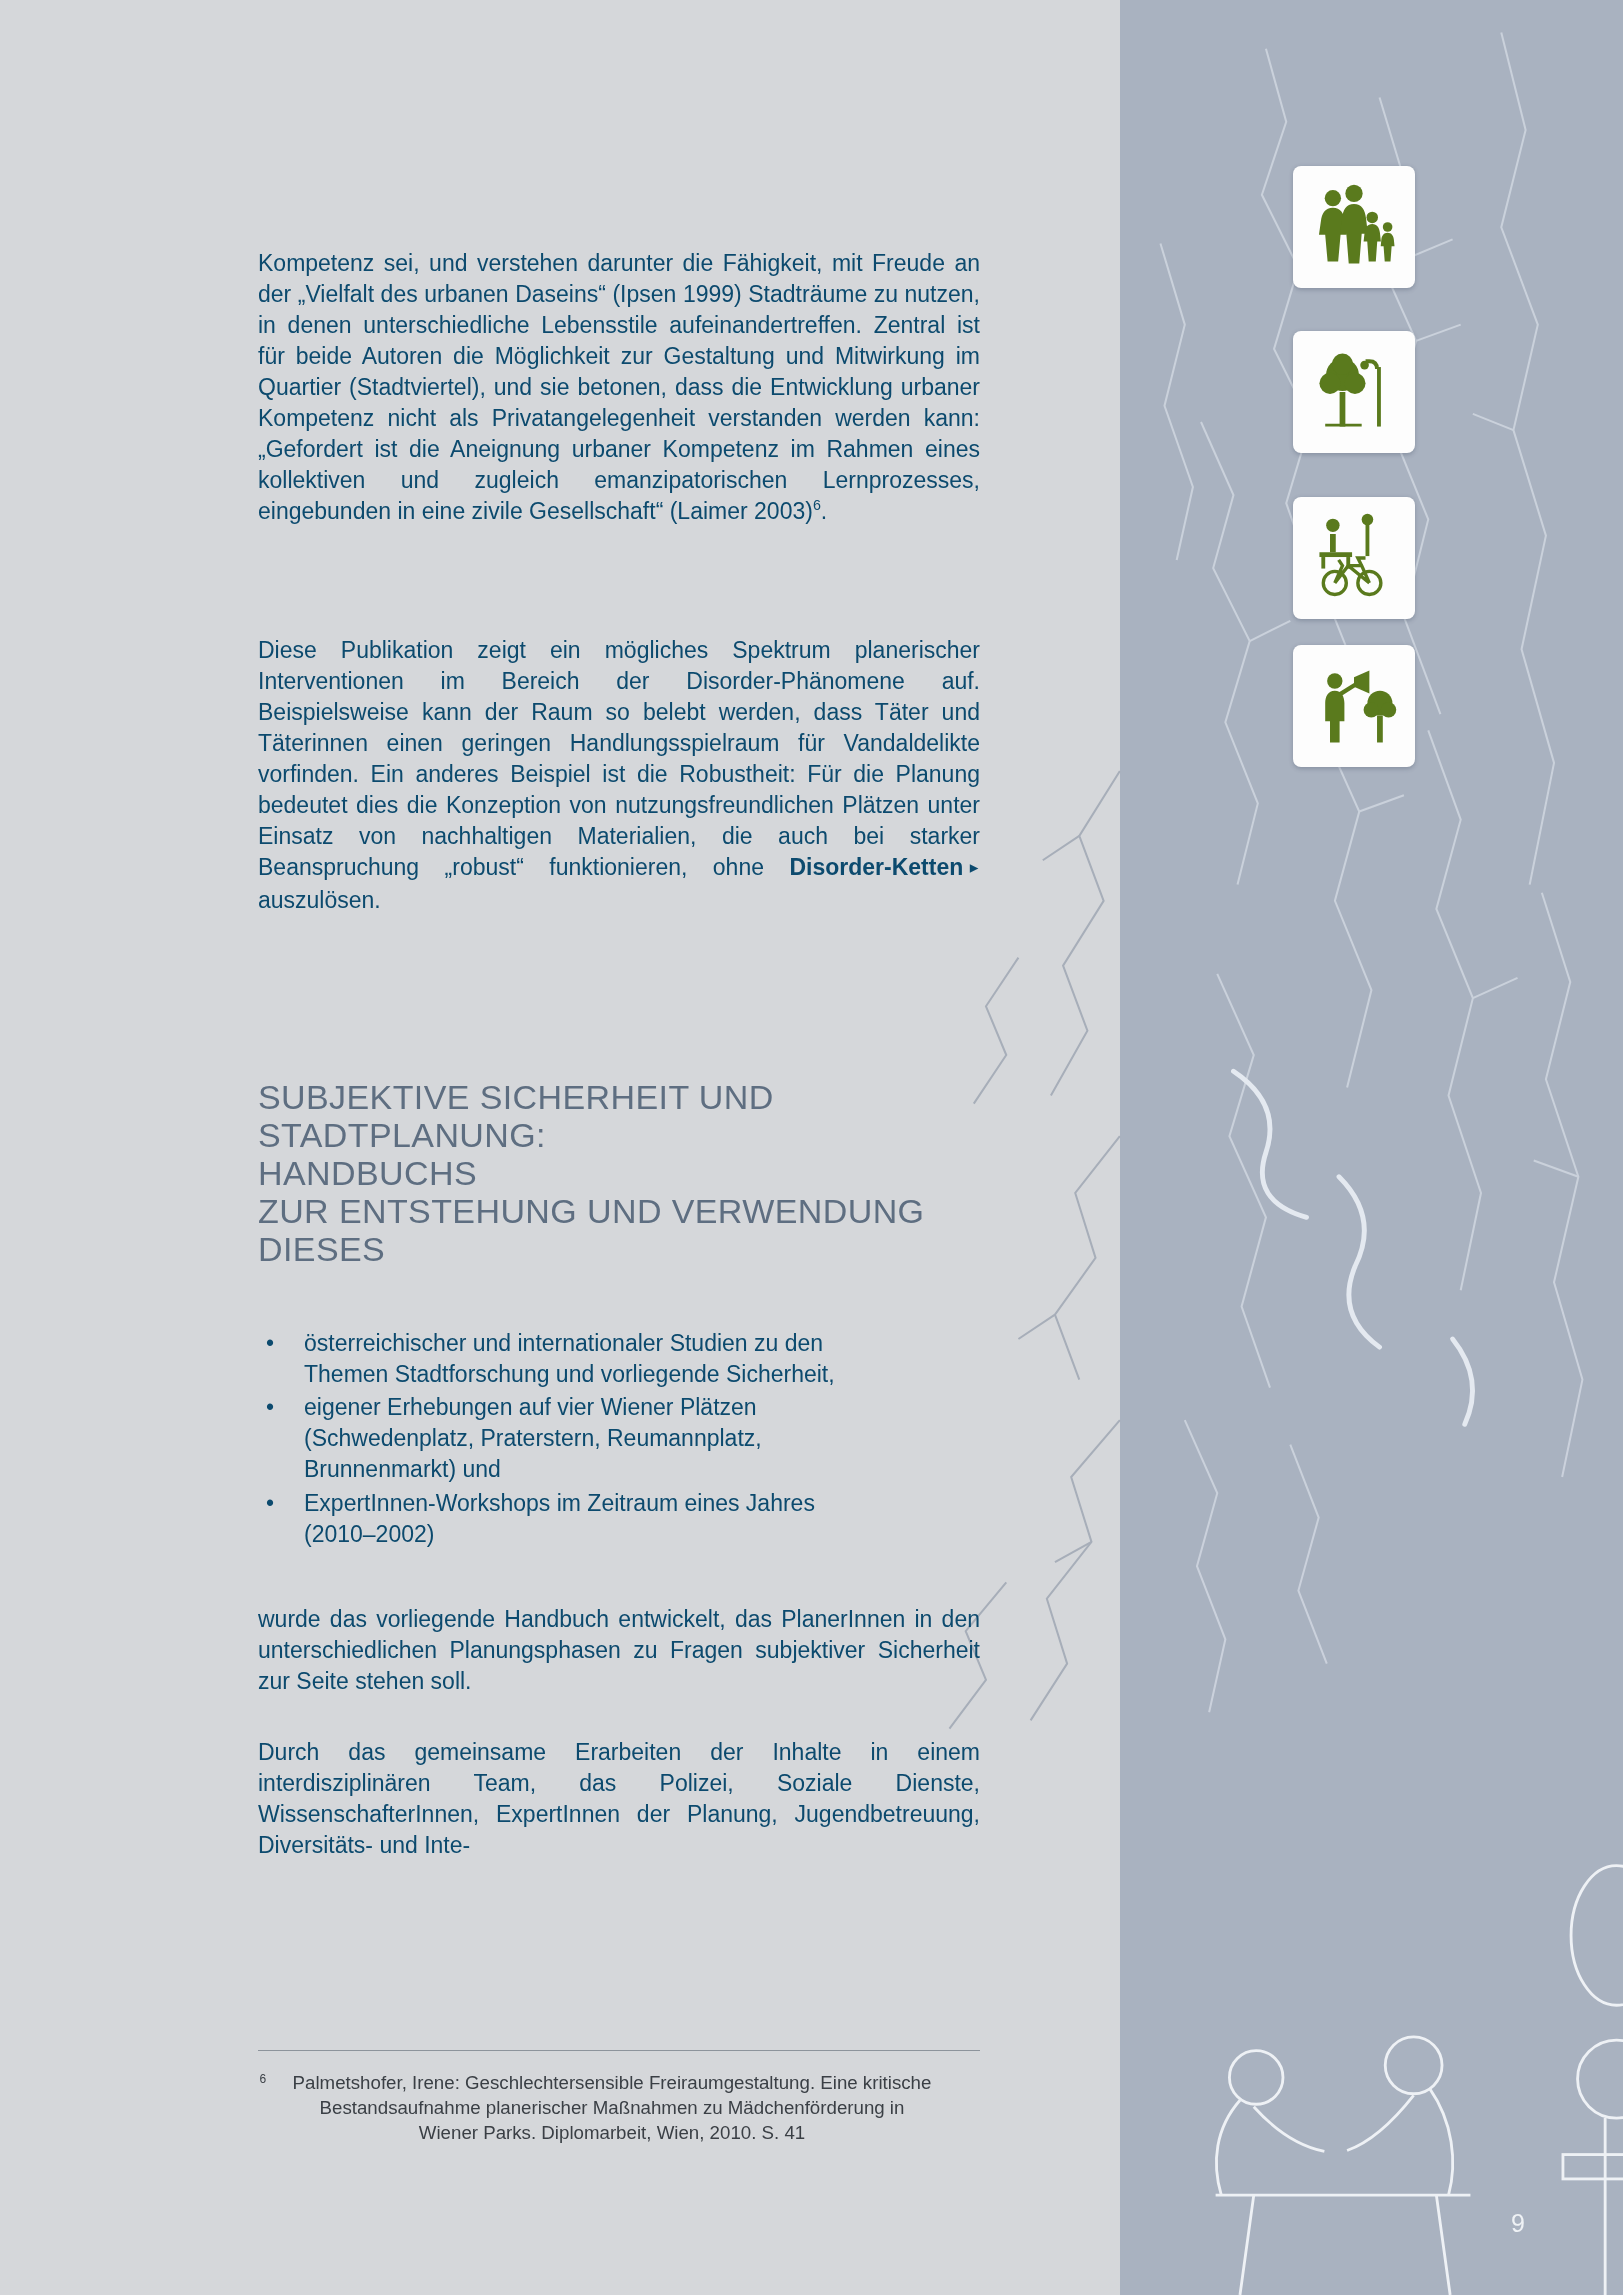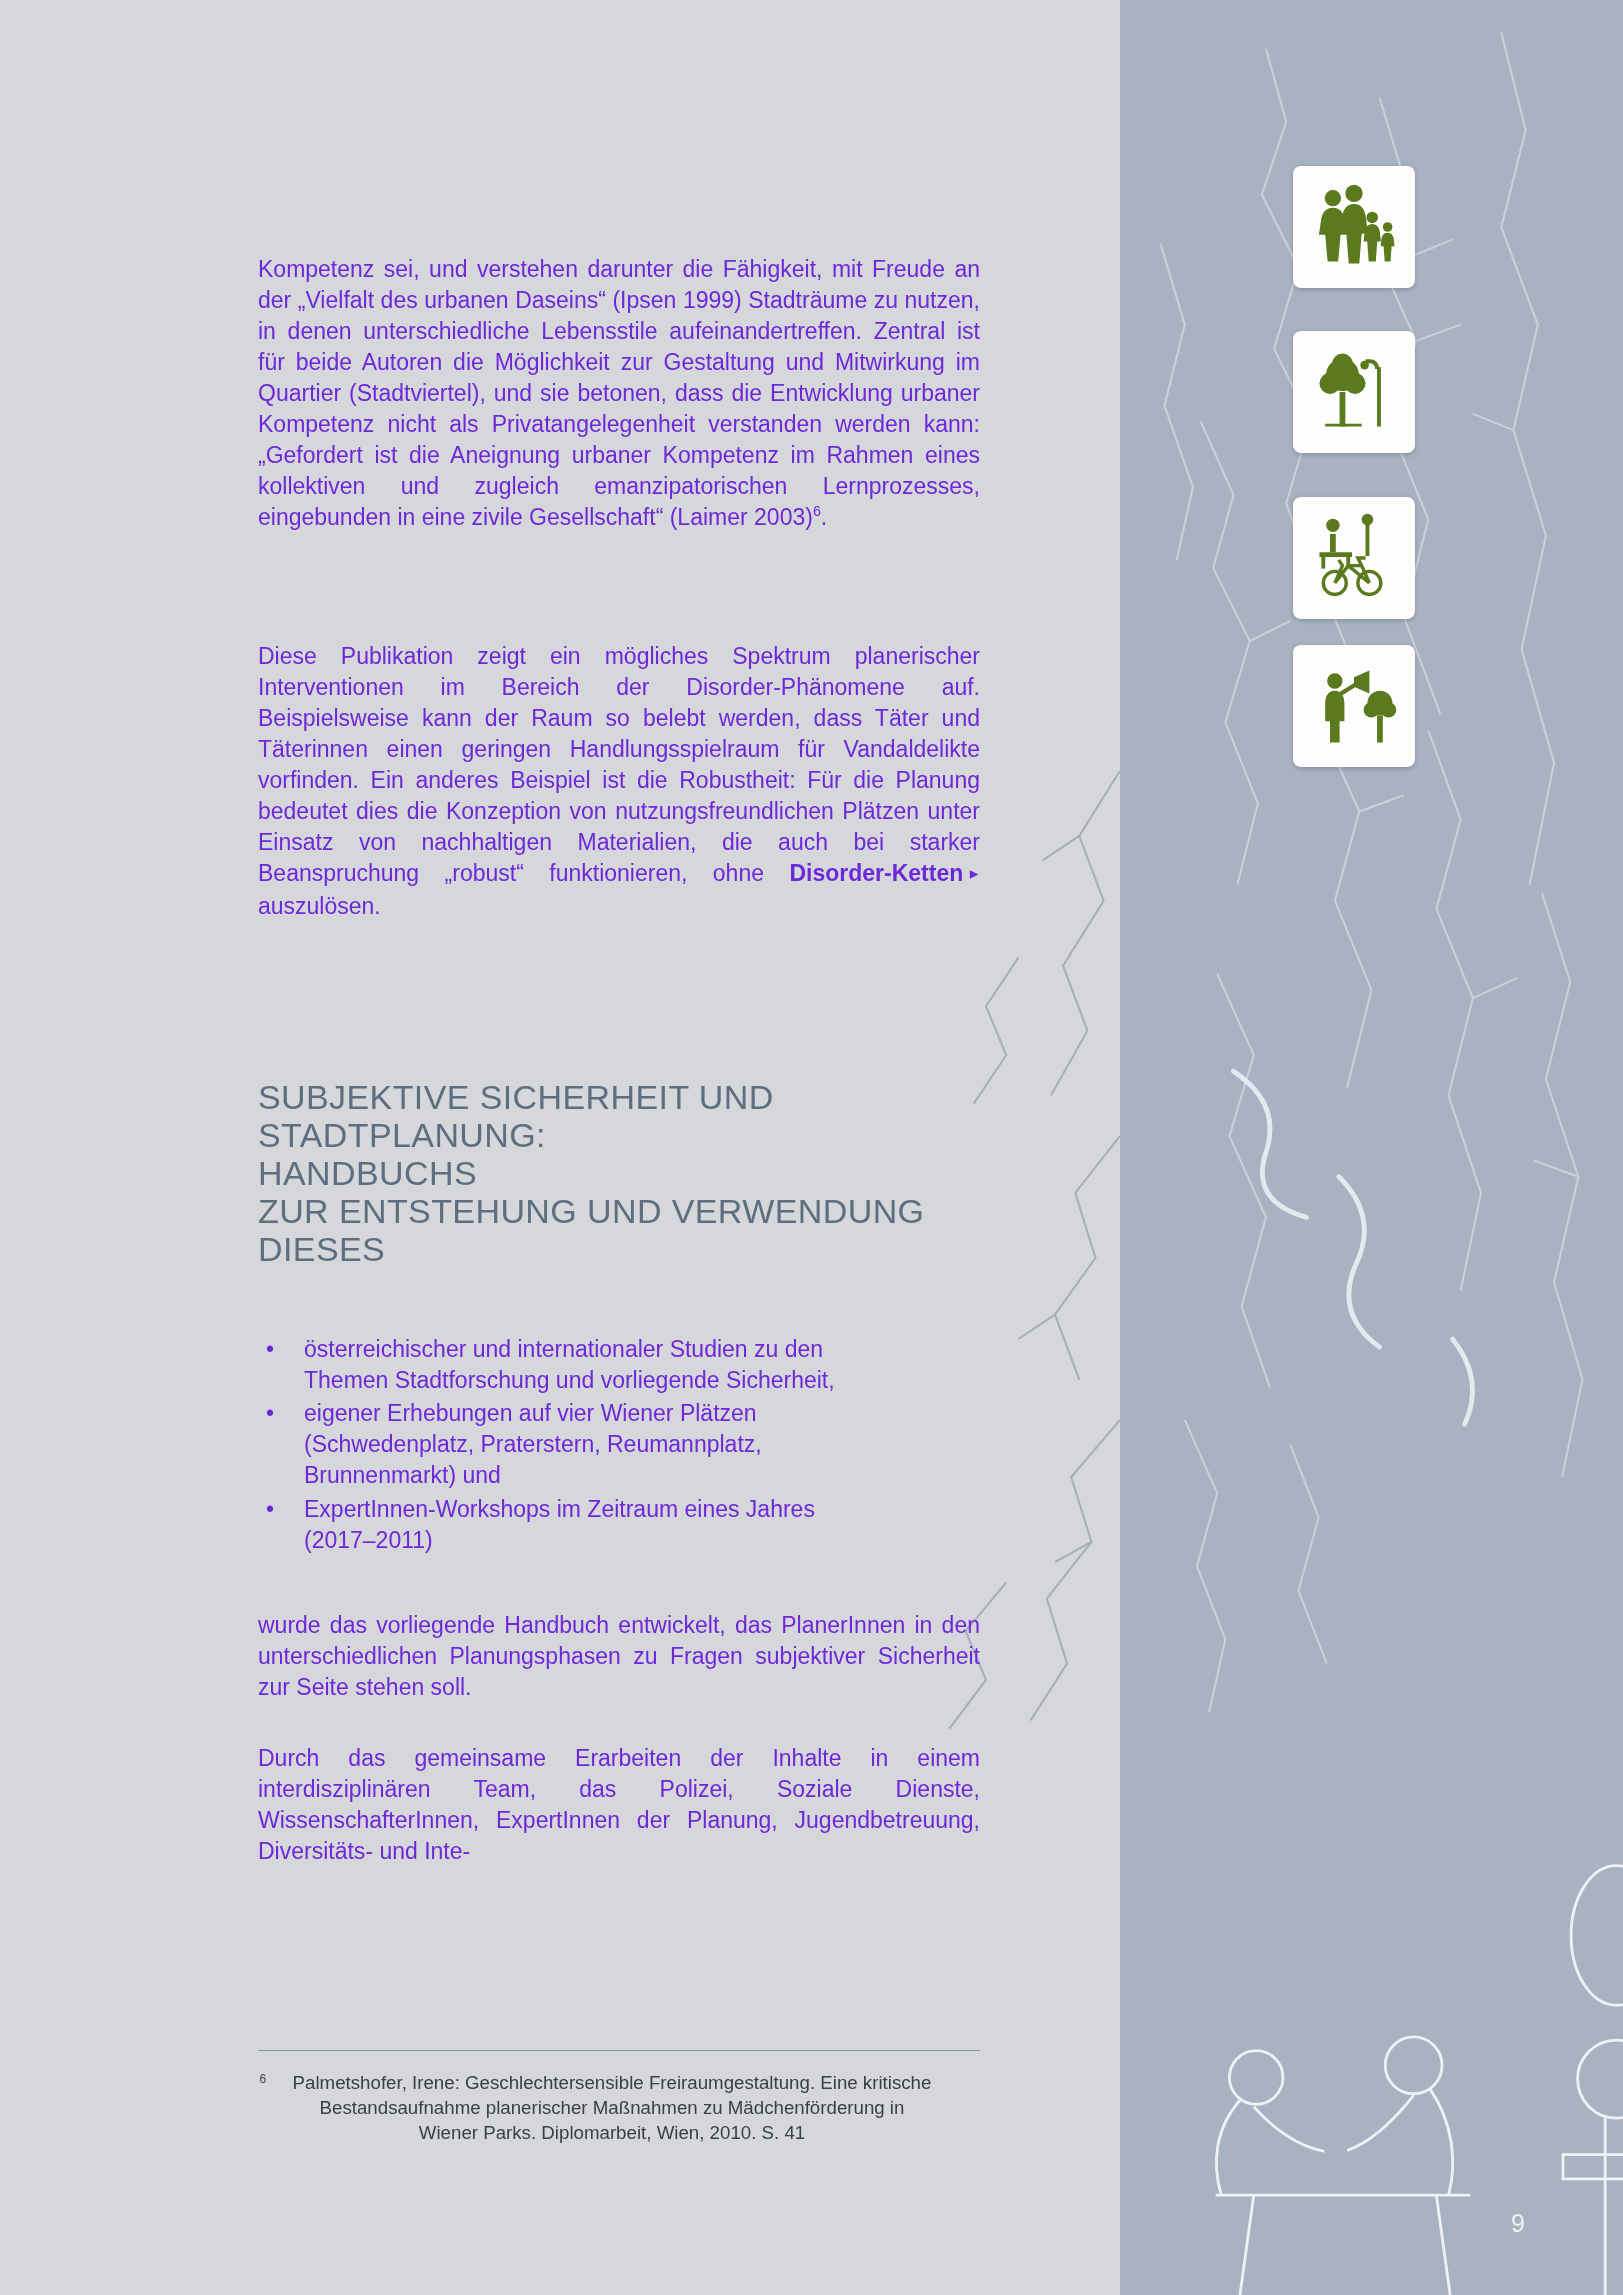--- a/index.html
+++ b/index.html
@@ -16,22 +16,22 @@
   .icon-tile {
     position:absolute; left:1293px; width:122px; height:122px;
     background:#fdfdfd; border-radius:8px;
     display:flex; align-items:center; justify-content:center;
     box-shadow:0 1.6px 4px rgba(55,65,85,.28);
   }
   .icon-tile svg { width:96px; height:96px; }
 
   .block {
     position:absolute; left:258px; width:722px;
-    color:#6d28d9; font-size:23px; line-height:31px;
-    text-align:justify; hyphens:auto;margin-top:6px;
+    color:#0c4a6e; font-size:23px; line-height:31px;
+    text-align:justify; hyphens:auto;
   }
   .heading {
     position:absolute; left:258px; width:779px;
     color:#5e6e81; font-size:34px; line-height:38px;
     font-weight:400; letter-spacing:0.4px; text-align:left;
   }
   .lead-bold { font-weight:bold; text-align:left; }
   .bullet-list { list-style:none; text-align:left; }
   .bullet-list li { position:relative; padding-left:46px; margin-bottom:2.4px; }
   .bullet-list .dot { position:absolute; left:8px; top:0; }
@@ -193,21 +193,21 @@
     </li>
     <li>
       <span class="dot">•</span>
       <span class="bullet-text">eigener Erhebungen auf vier Wiener Plätzen
 (Schwedenplatz, Praterstern, Reumannplatz,
 Brunnenmarkt) und</span>
     </li>
     <li>
       <span class="dot">•</span>
       <span class="bullet-text">ExpertInnen-Workshops im Zeitraum eines Jahres
-(2017–2011)</span>
+(2010–2002)</span>
     </li>
   </ul>
 
   <p class="block" style="top:1604px">wurde das vorliegende Handbuch entwickelt, das PlanerInnen in den unterschiedlichen Planungsphasen zu Fragen subjektiver Sicherheit zur Seite stehen soll.</p>
 
   <p class="block" style="top:1737px">Durch das gemeinsame Erarbeiten der Inhalte in einem interdisziplinären Team, das Polizei, Soziale Dienste, WissenschafterInnen, ExpertInnen der Planung, Jugendbetreuung, Diversitäts- und Inte-</p>
 
   <div class="footnote-rule" style="top:2050px"></div>
   <div class="footnote" style="top:2070px">
     <span class="fn-marker">6</span>

